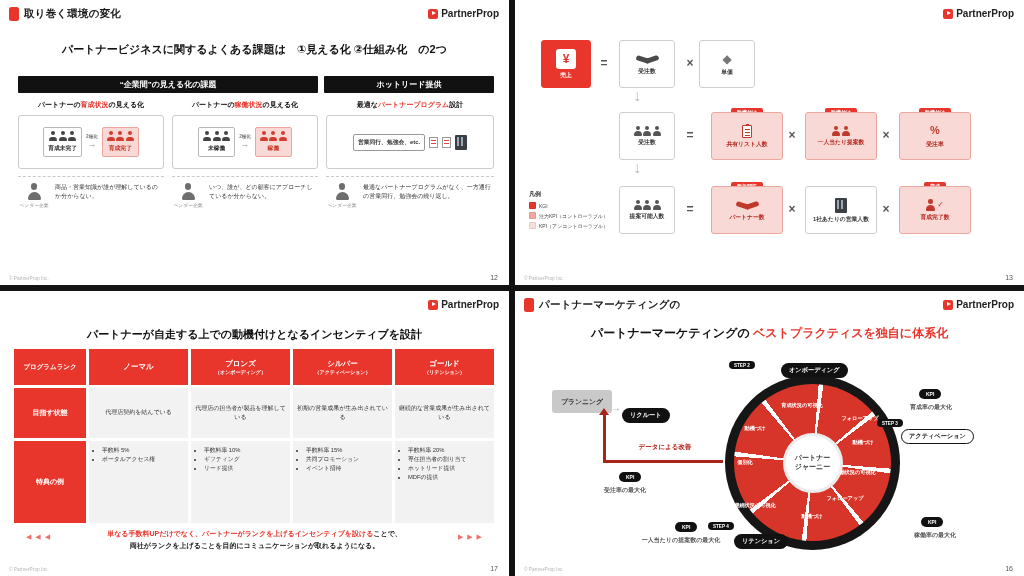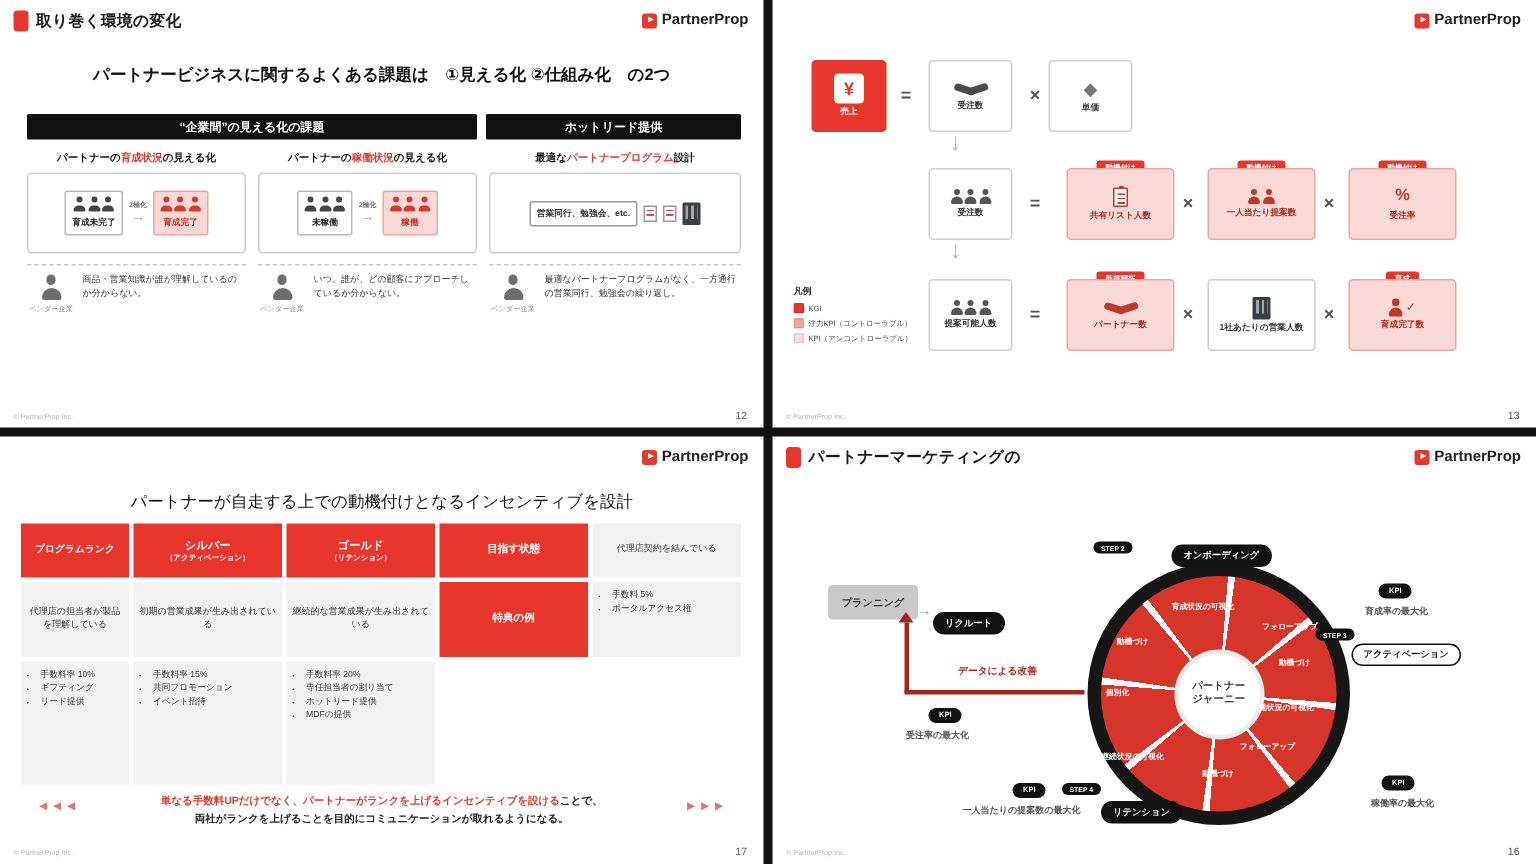--- a/index.html
+++ b/index.html
@@ -75,21 +75,21 @@
   .darr { position:absolute; font-size:16px; font-weight:bold; color:#b8b8b8; line-height:1; }
   .ktag { position:absolute; width:72px; text-align:center; }
   .ktagp { display:inline-block; background:#e8362c; color:#fff; font-size:5px; font-weight:bold; padding:1.5px 6px; border-radius:2px; white-space:nowrap; }
   .legend { position:absolute; left:14px; top:190px; }
   .legend-title { font-size:6px; font-weight:bold; color:#333; margin-bottom:3px; }
   .lgrow { display:flex; align-items:center; gap:3px; margin-top:3px; }
   .sw { width:7px; height:7px; border-radius:1px; border:1px solid rgba(0,0,0,.08); flex:none; }
   .lg-t { font-size:5px; color:#444; white-space:nowrap; }
 
   
-  .s17-headline { position:absolute; top:36px; left:0; width:100%; text-align:center; font-size:11px; font-weight:normal; color:#111; }
+  .s17-headline { position:absolute; top:36px; left:0; width:100%; text-align:center; font-size:11px; font-weight:bold; color:#111; }
   .tbl { position:absolute; left:14px; top:58px; display:grid; grid-template-columns:72px 99px 99px 99px 99px; grid-template-rows:36px 50px 82px; gap:3px; }
   .tc { background:#f2f2f2; display:flex; align-items:center; justify-content:center; text-align:center; font-size:6px; color:#333; padding:4px; line-height:1.55; }
   .tc.hd { background:#e8362c; color:#fff; flex-direction:column; font-weight:bold; line-height:1.3; }
   .hname { font-size:7.5px; }
   .hsub { font-size:5px; }
   .hsub:empty { display:none; }
   .tc.lbl { background:#e8362c; color:#fff; font-weight:bold; font-size:7px; }
   .tc.list { align-items:flex-start; justify-content:flex-start; text-align:left; }
   .tc ul { margin:0; padding-left:9px; list-style:disc; }
   .tc li { margin:1.5px 0; font-size:5.8px; line-height:1.35; }
@@ -338,20 +338,27 @@
       <span class="ltext">PartnerProp</span>
     </div>
 
     <div class="s17-headline">パートナーが自走する上での動機付けとなるインセンティブを設計</div>
 
     <div class="tbl">
       <div class="tc hd">
           <span class="hname" style="font-size:6.5px">プログラムランク</span>
         </div>
       <div class="tc hd">
+          <span class="hname">ノーマル</span>
+        </div>
+      <div class="tc hd">
+          <span class="hname">ブロンズ</span>
+          <span class="hsub">（オンボーディング）</span>
+        </div>
+      <div class="tc hd">
           <span class="hname">シルバー</span>
           <span class="hsub">（アクティベーション）</span>
         </div>
       <div class="tc hd">
           <span class="hname">ゴールド</span>
           <span class="hsub">（リテンション）</span>
         </div>
 
       <div class="tc lbl">目指す状態</div>
       <div class="tc">代理店契約を結んでいる</div>
@@ -404,20 +411,24 @@
   <section class="slide">
     <div class="shead">
       <span class="sbul"></span>
       <span class="stitle">パートナーマーケティングの</span>
     </div>
     <div class="logo">
       <span class="lmark"></span>
       <span class="ltext">PartnerProp</span>
     </div>
 
+    <div class="s16-headline">
+      <span>パートナーマーケティングの</span>
+      <span class="red">ベストプラクティスを独自に体系化</span>
+    </div>
 
     <div class="plan">プランニング</div>
     <span class="garr" style="left:96px;top:112px">→</span>
     <span class="bpill" style="left:107px;top:117px">リクルート</span>
 
     <div class="circle-outer">
       <div class="circle-red"></div>
       <div class="circle-core">
         <span>パートナー</span>
         <span>ジャーニー</span>

